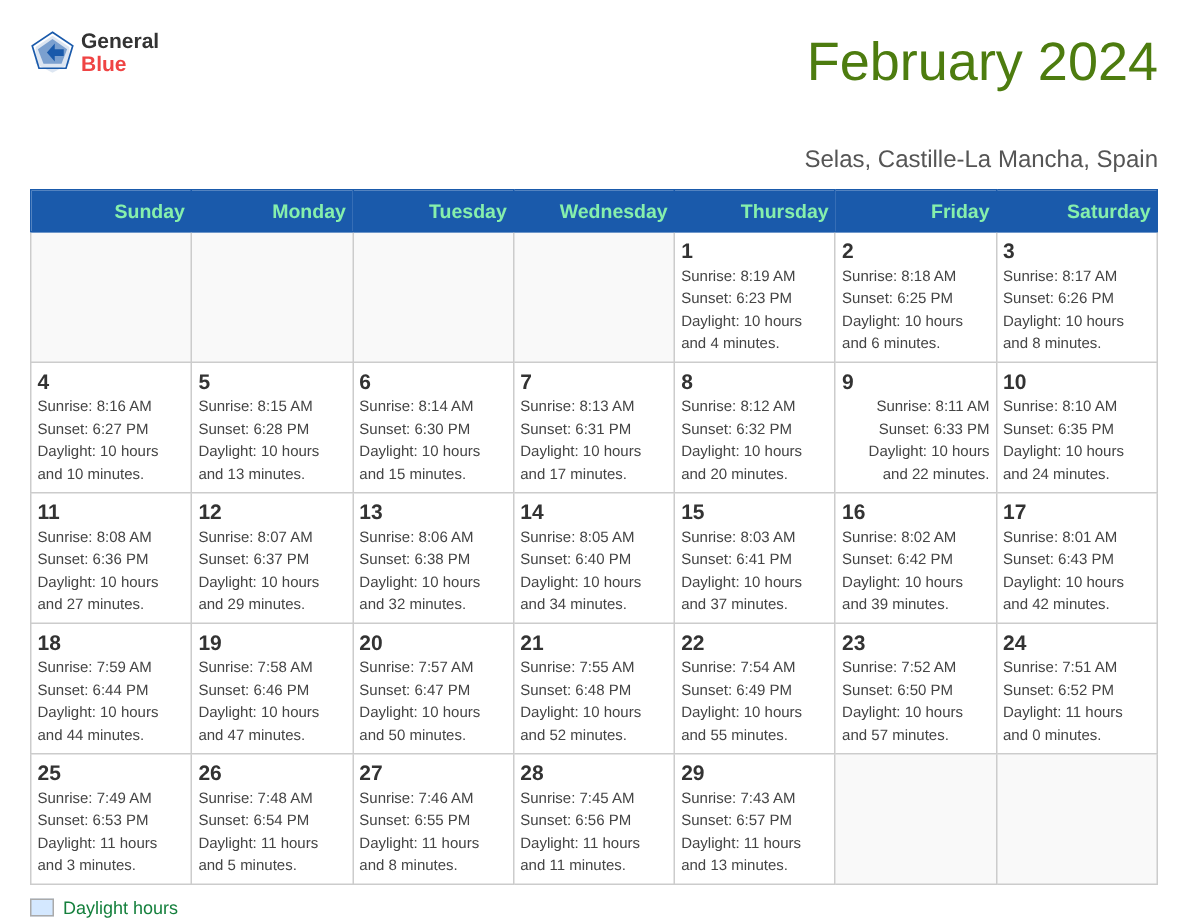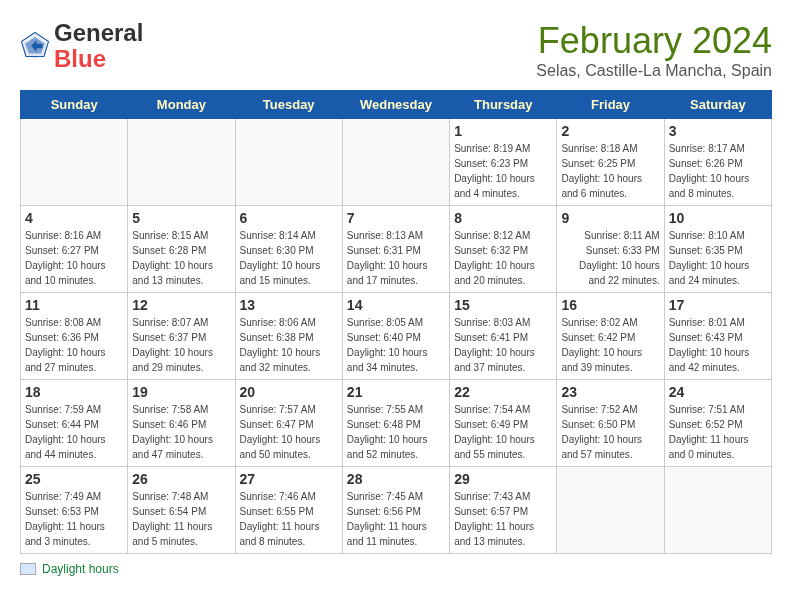--- a/index.html
+++ b/index.html
@@ -17,53 +17,54 @@
       margin-bottom: 10px;
     }
     .logo {
       display: flex;
       align-items: center;
       gap: 4px;
     }
     .logo-text {
       display: flex;
       flex-direction: column;
-      font-size: 24px;
+      font-size: 14px;
       font-weight: bold;
       line-height: 1.1;
     }
     .logo-general { color: #333; }
     .logo-blue { color: #ef4444; }
     .logo-icon {
       width: 30px;
       height: 30px;
     }
     .title-block {
       text-align: right;
     }
     .month-title {
       font-size: 36px;
       font-weight: normal;
       color: #4d7c0f;
     }
     .location-title {
       font-size: 16px;
       color: #555;
+      margin-top: 36px;
     }
     table {
       width: 100%;
       border-collapse: collapse;
       table-layout: fixed;
     }
     th {
       background-color: #1a5aab;
-      color: #fef9c3;
+      color: #86efac;
       padding: 6px 4px;
       font-size: 13px;
-      text-align: center;
+      text-align: right;
       border: 1px solid #1a5aab;
     }
     td {
       border: 1px solid #ccc;
       vertical-align: top;
       padding: 4px;
       font-size: 10.5px;
       color: #333;
       height: 85px;
       background: #fff;

